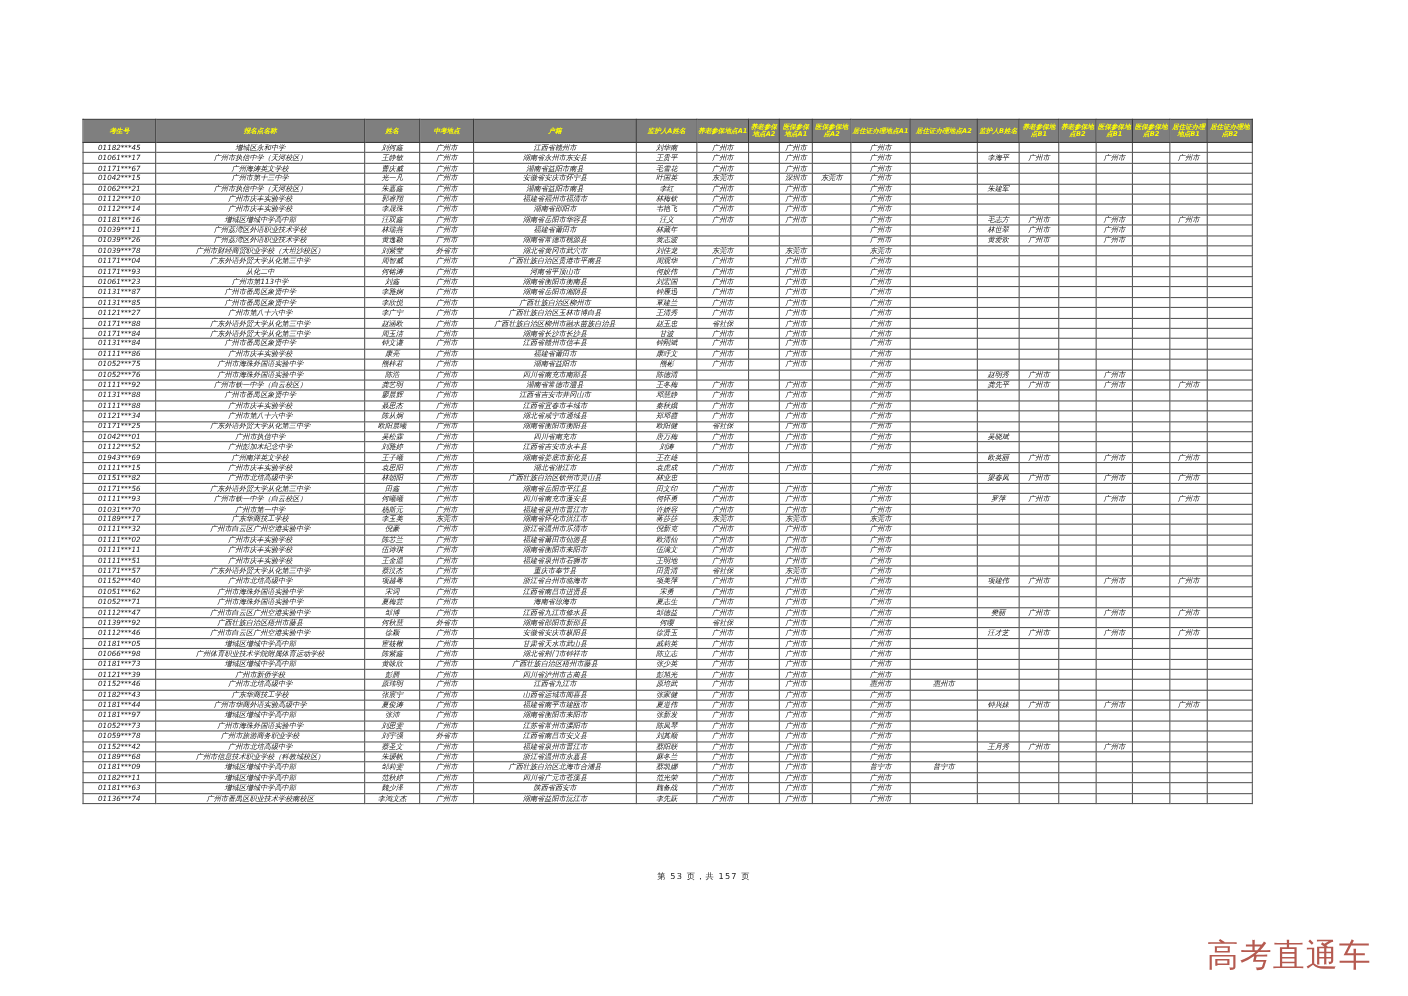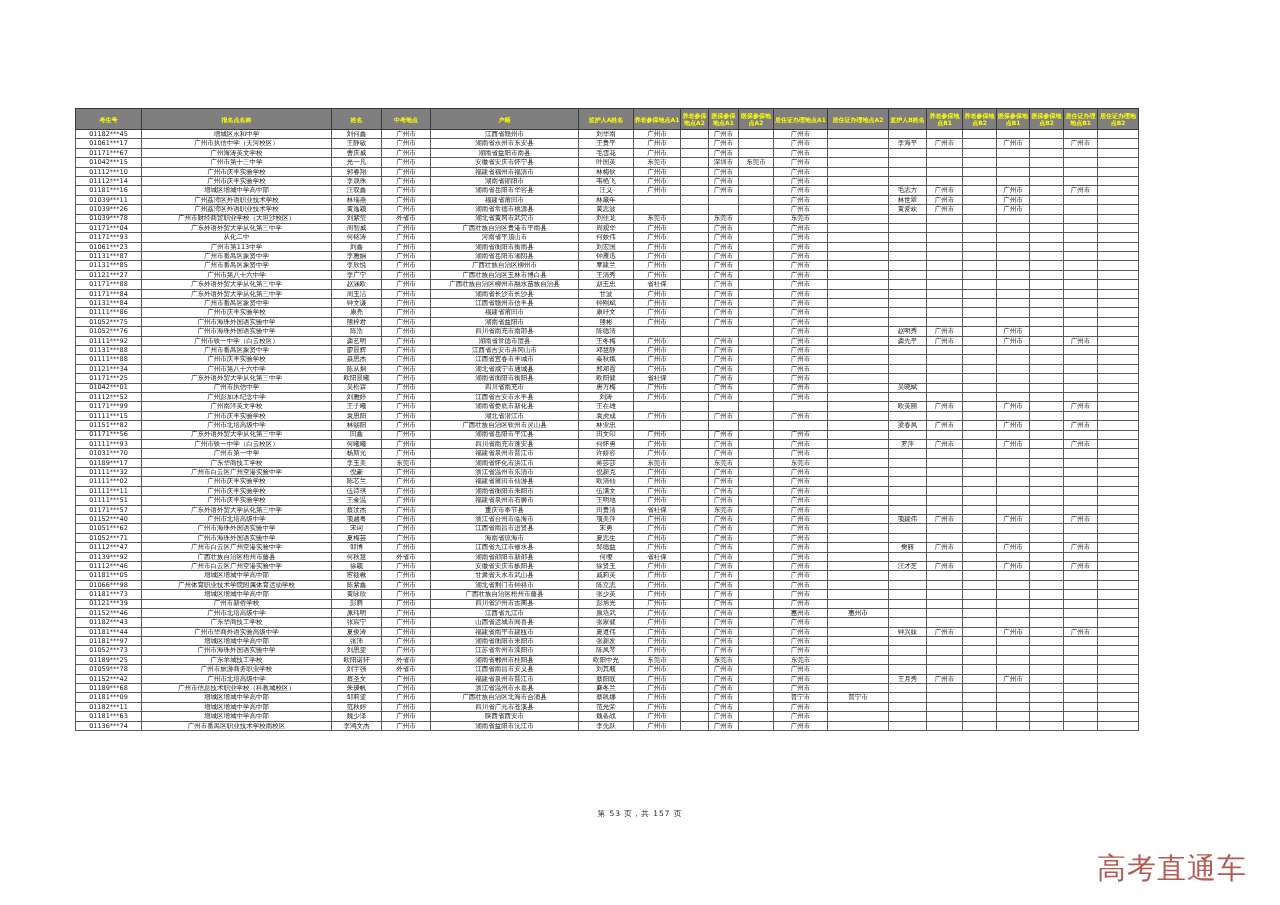--- a/index.html
+++ b/index.html
@@ -3,35 +3,35 @@
 <meta charset="utf-8">
 <style>
   html,body{margin:0;padding:0;}
   body{
     width:1280px;height:905px;background:#ffffff;position:relative;
     font-family:"DejaVu Sans","Liberation Sans",sans-serif;
     overflow:hidden;
   }
   .grid{
     position:absolute;left:75px;top:108px;width:1063px;
-    border-collapse:collapse;table-layout:fixed;
+    border-collapse:collapse;table-layout:fixed;font-style:italic;
   }
   .grid th{
     background:#7f7f7f;color:#ffff00;
     font-size:6px;line-height:7px;font-weight:bold;
     border:1px solid #3a3a3a;padding:1px 0;height:18px;
     overflow:hidden;word-break:break-all;
   }
   .grid td{
     font-size:6.5px;line-height:1;color:#141414;text-align:center;
     border:1px solid #5a5a5a;height:8.4px;padding:0 1px;
     white-space:nowrap;overflow:hidden;
   }
   .footer{
-    position:absolute;top:809px;left:0;right:0;text-align:center;
+    position:absolute;top:792px;left:0;right:0;text-align:center;
     font-size:7.5px;color:#222222;letter-spacing:1px;
   }
   .watermark{
     position:absolute;top:849px;right:33px;
     font-size:29px;color:#b55a50;letter-spacing:1px;
     font-family:"DejaVu Serif","Liberation Serif",serif;
   }
 </style>
 </head>
 <body>
@@ -161,20 +161,41 @@
           <td></td>
           <td></td>
           <td></td>
           <td></td>
           <td></td>
           <td></td>
           <td></td>
           <td></td>
         </tr>
         <tr>
+          <td>01062***21</td>
+          <td>广州市执信中学（天河校区）</td>
+          <td>朱嘉鑫</td>
+          <td>广州市</td>
+          <td>湖南省益阳市南县</td>
+          <td>李红</td>
+          <td>广州市</td>
+          <td></td>
+          <td>广州市</td>
+          <td></td>
+          <td>广州市</td>
+          <td></td>
+          <td>朱建军</td>
+          <td></td>
+          <td></td>
+          <td></td>
+          <td></td>
+          <td></td>
+          <td></td>
+        </tr>
+        <tr>
           <td>01112***10</td>
           <td>广州市庆丰实验学校</td>
           <td>郭睿翔</td>
           <td>广州市</td>
           <td>福建省福州市福清市</td>
           <td>林梅钦</td>
           <td>广州市</td>
           <td></td>
           <td>广州市</td>
           <td></td>
@@ -686,21 +707,21 @@
           <td></td>
           <td></td>
           <td></td>
           <td></td>
           <td></td>
           <td></td>
           <td></td>
           <td></td>
         </tr>
         <tr>
-          <td>01171***99</td>
+          <td>01943***69</td>
           <td>广州南洋英文学校</td>
           <td>王子曦</td>
           <td>广州市</td>
           <td>湖南省娄底市新化县</td>
           <td>王在雄</td>
           <td></td>
           <td></td>
           <td></td>
           <td></td>
           <td></td>
@@ -1253,41 +1274,20 @@
           <td></td>
           <td></td>
           <td></td>
           <td></td>
           <td></td>
           <td></td>
           <td></td>
           <td></td>
         </tr>
         <tr>
-          <td>01189***25</td>
-          <td>广东羊城技工学校</td>
-          <td>欧阳诺轩</td>
-          <td>外省市</td>
-          <td>湖南省郴州市桂阳县</td>
-          <td>欧阳中光</td>
-          <td>东莞市</td>
-          <td></td>
-          <td>东莞市</td>
-          <td></td>
-          <td>东莞市</td>
-          <td></td>
-          <td></td>
-          <td></td>
-          <td></td>
-          <td></td>
-          <td></td>
-          <td></td>
-          <td></td>
-        </tr>
-        <tr>
           <td>01059***78</td>
           <td>广州市旅游商务职业学校</td>
           <td>刘宇强</td>
           <td>外省市</td>
           <td>江西省南昌市安义县</td>
           <td>刘其顺</td>
           <td>广州市</td>
           <td></td>
           <td>广州市</td>
           <td></td>

